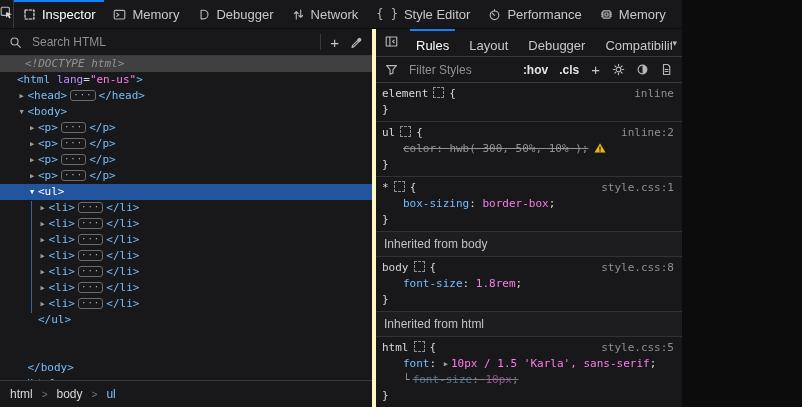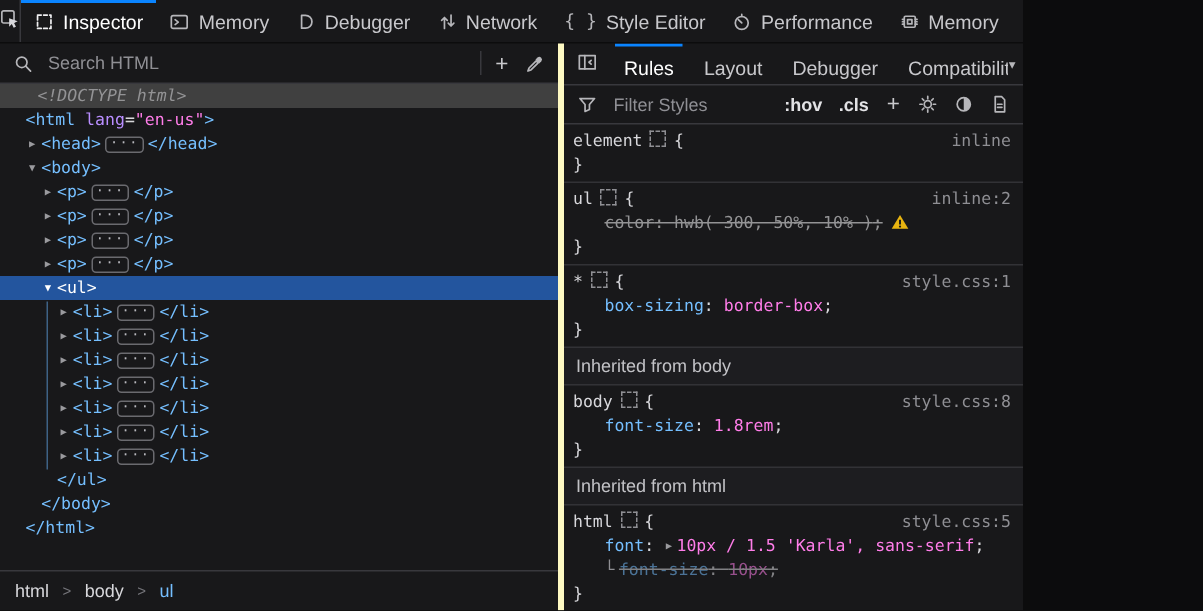--- a/index.html
+++ b/index.html
@@ -208,21 +208,21 @@
           <div class="mrow" style="padding-left: 38px;"><span class="twisty" style="left: 27px;">▶</span><span class="tg">&lt;p&gt;</span><span class="badge">···</span><span class="tg">&lt;/p&gt;</span></div>
           <div class="mrow selected" style="padding-left: 38px;"><span class="twisty" style="left: 27px;">▼</span><span class="tg">&lt;ul&gt;</span></div>
           <div class="mrow" style="padding-left: 48.5px;"><span class="twisty" style="left: 37.5px;">▶</span><span class="tg">&lt;li&gt;</span><span class="badge">···</span><span class="tg">&lt;/li&gt;</span></div>
           <div class="mrow" style="padding-left: 48.5px;"><span class="twisty" style="left: 37.5px;">▶</span><span class="tg">&lt;li&gt;</span><span class="badge">···</span><span class="tg">&lt;/li&gt;</span></div>
           <div class="mrow" style="padding-left: 48.5px;"><span class="twisty" style="left: 37.5px;">▶</span><span class="tg">&lt;li&gt;</span><span class="badge">···</span><span class="tg">&lt;/li&gt;</span></div>
           <div class="mrow" style="padding-left: 48.5px;"><span class="twisty" style="left: 37.5px;">▶</span><span class="tg">&lt;li&gt;</span><span class="badge">···</span><span class="tg">&lt;/li&gt;</span></div>
           <div class="mrow" style="padding-left: 48.5px;"><span class="twisty" style="left: 37.5px;">▶</span><span class="tg">&lt;li&gt;</span><span class="badge">···</span><span class="tg">&lt;/li&gt;</span></div>
           <div class="mrow" style="padding-left: 48.5px;"><span class="twisty" style="left: 37.5px;">▶</span><span class="tg">&lt;li&gt;</span><span class="badge">···</span><span class="tg">&lt;/li&gt;</span></div>
           <div class="mrow" style="padding-left: 48.5px;"><span class="twisty" style="left: 37.5px;">▶</span><span class="tg">&lt;li&gt;</span><span class="badge">···</span><span class="tg">&lt;/li&gt;</span></div>
           <div class="mrow" style="padding-left: 38px;"><span class="tg">&lt;/ul&gt;</span></div>
-          <div class="mrow" style="padding-left: 27.5px;"><span class="tg">&lt;/body&gt;</span></div>
+          <div class="mrow" style="padding-left: 27.5px; margin-top: 32px;"><span class="tg">&lt;/body&gt;</span></div>
           <div class="mrow" style="padding-left: 17px;"><span class="tg">&lt;/html&gt;</span></div>
         </div>
       <div class="breadcrumb" id="breadcrumb">
           <span class="crumb">html</span>
           <span class="crumb-sep">&gt;</span>
           <span class="crumb">body</span>
           <span class="crumb-sep">&gt;</span>
           <span class="crumb sel">ul</span>
         </div>
     </div>

